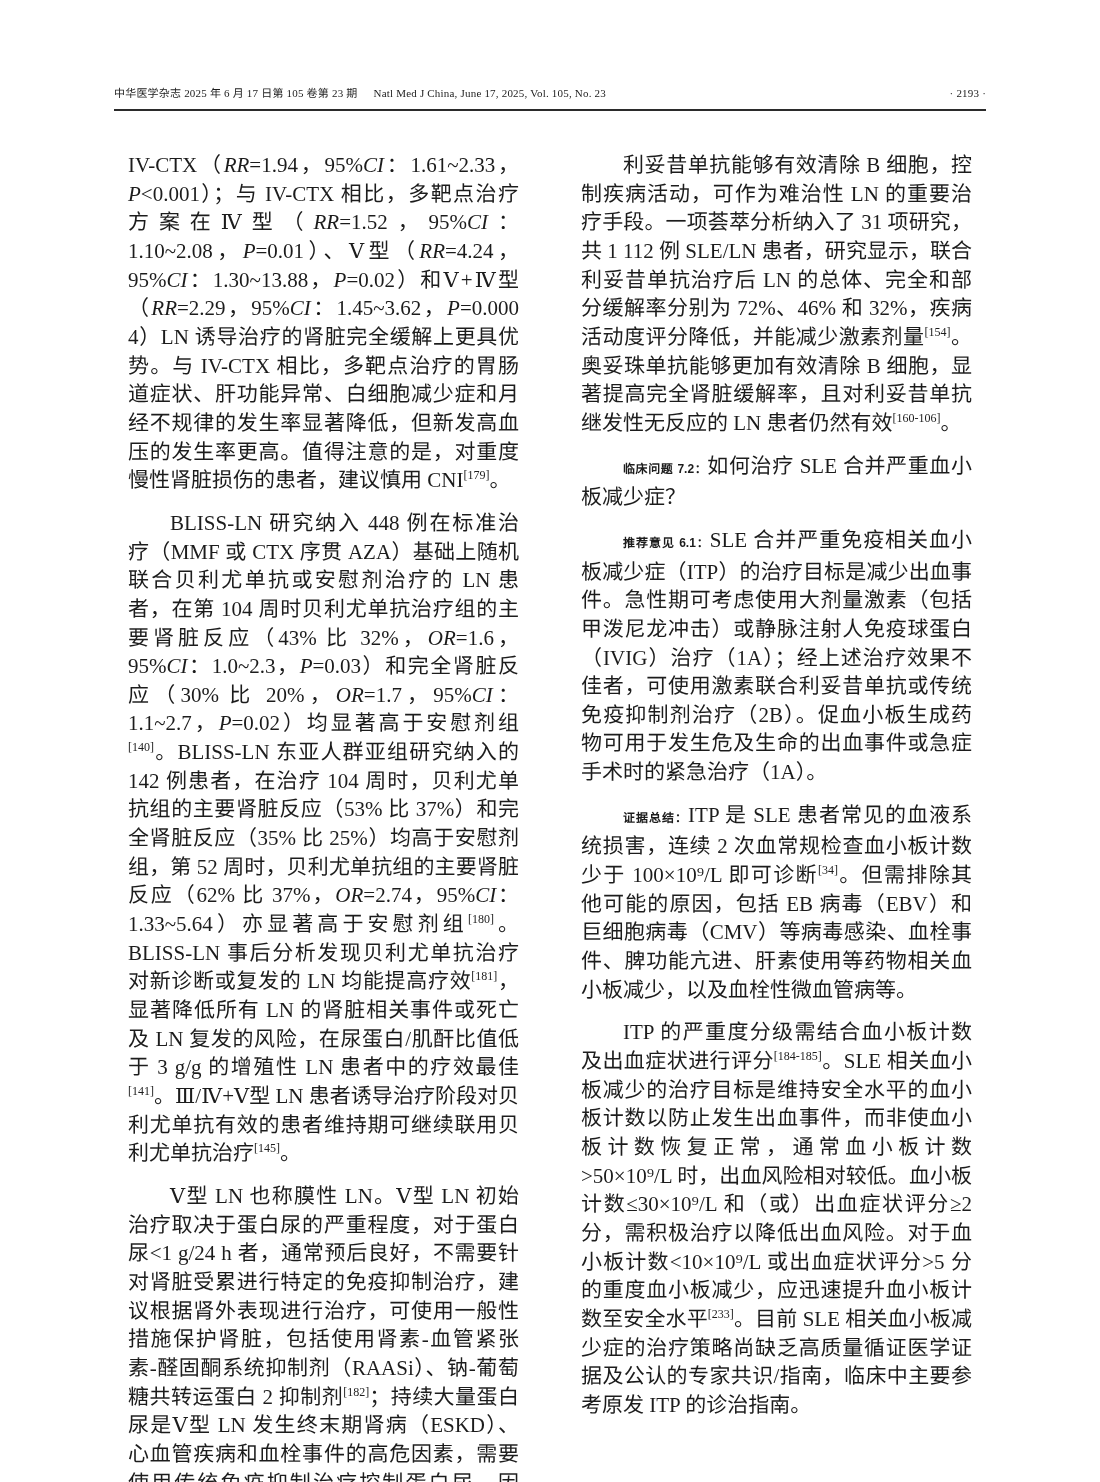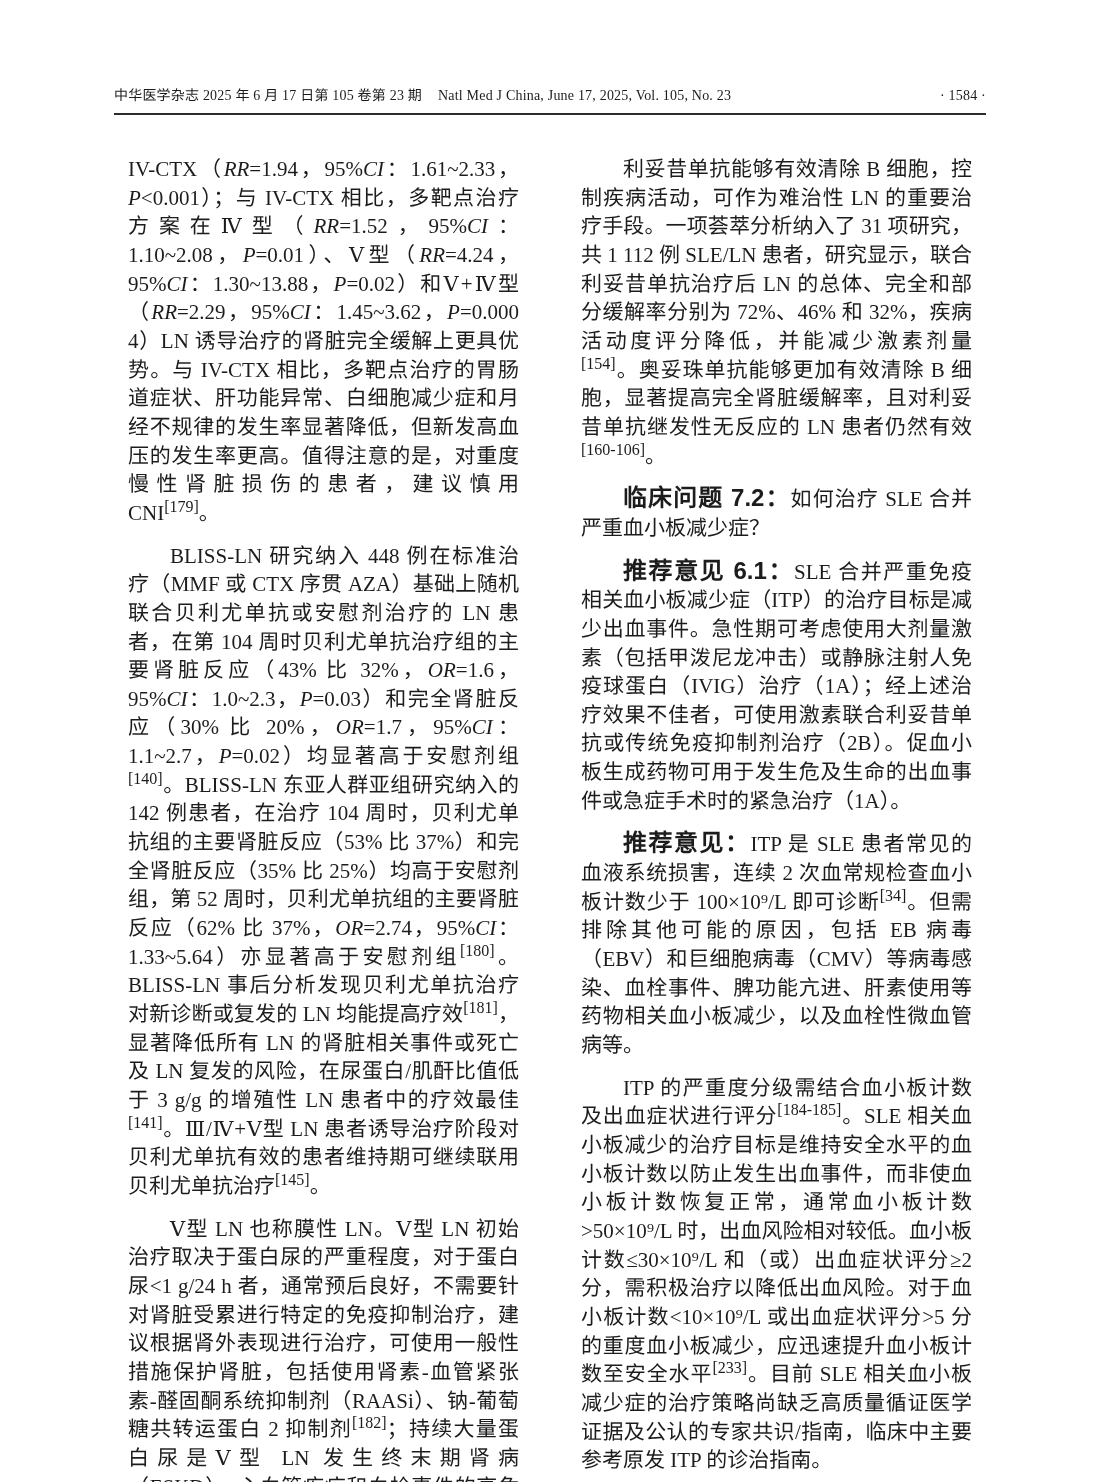--- a/index.html
+++ b/index.html
@@ -15,21 +15,21 @@
     background: #ffffff;
     box-sizing: border-box;
     padding: 84px 114px 0 114px;
     color: #1c1c1c;
     font-family: "Liberation Serif", "DejaVu Serif", serif;
   }
   .page-header {
     display: flex;
     justify-content: space-between;
     align-items: baseline;
-    font-size: 14px;
+    font-size: 11px;
     letter-spacing: 0.2px;
     border-bottom: 2px solid #2b2b2b;
     padding-bottom: 9px;
     white-space: nowrap;
   }
   .hdr-en { margin-left: 16px; }
   .columns {
     display: flex;
     gap: 34px;
     margin-top: 26px;
@@ -38,46 +38,46 @@
     width: 419px;
     font-size: 21px;
     line-height: 28.65px;
     text-align: justify;
     overflow: hidden;
   }
   .col p { margin: 14px; }
   .col p.indent { text-indent: 2em; }
   .col p.kai {  }
   .col i { font-style: italic; }
-  .col b { font-weight: bold; font-family: "Liberation Sans", "DejaVu Sans", sans-serif; font-size: 24px; }
+  .col b { font-weight: bold; font-family: "Liberation Sans", "DejaVu Sans", sans-serif; font-size: 12px; }
   sup.ref {
-    font-size: 16px;
+    font-size: 12px;
     line-height: 0;
     vertical-align: super;
     letter-spacing: 0;
   }
 </style>
 </head>
 <body>
 
 <div class="page">
   <header class="page-header">
     <div>
       <span>中华医学杂志 2025 年 6 月 17 日第 105 卷第 23 期</span><span class="hdr-en">Natl Med J China, June 17, 2025, Vol. 105, No. 23</span>
     </div>
-    <div>· 1584 ·</div>
+    <div>· 2193 ·</div>
   </header>
 
   <main class="columns">
     <section class="col" id="col-left">
         <p>IV-CTX（<i>RR</i>=1.94，95%<i>CI</i>：1.61~2.33，<i>P</i>&lt;0.001）；与 IV-CTX 相比，多靶点治疗方案在Ⅳ型（<i>RR</i>=1.52，95%<i>CI</i>：1.10~2.08，<i>P</i>=0.01）、Ⅴ型（<i>RR</i>=4.24，95%<i>CI</i>：1.30~13.88，<i>P</i>=0.02）和Ⅴ+Ⅳ型（<i>RR</i>=2.29，95%<i>CI</i>：1.45~3.62，<i>P</i>=0.000 4）LN 诱导治疗的肾脏完全缓解上更具优势。与 IV-CTX 相比，多靶点治疗的胃肠道症状、肝功能异常、白细胞减少症和月经不规律的发生率显著降低，但新发高血压的发生率更高。值得注意的是，对重度慢性肾脏损伤的患者，建议慎用 CNI<sup class="ref">[179]</sup>。</p>
         <p class="indent">BLISS-LN 研究纳入 448 例在标准治疗（MMF 或 CTX 序贯 AZA）基础上随机联合贝利尤单抗或安慰剂治疗的 LN 患者，在第 104 周时贝利尤单抗治疗组的主要肾脏反应（43% 比 32%，<i>OR</i>=1.6，95%<i>CI</i>：1.0~2.3，<i>P</i>=0.03）和完全肾脏反应（30% 比 20%，<i>OR</i>=1.7，95%<i>CI</i>：1.1~2.7，<i>P</i>=0.02）均显著高于安慰剂组<sup class="ref">[140]</sup>。BLISS-LN 东亚人群亚组研究纳入的 142 例患者，在治疗 104 周时，贝利尤单抗组的主要肾脏反应（53% 比 37%）和完全肾脏反应（35% 比 25%）均高于安慰剂组，第 52 周时，贝利尤单抗组的主要肾脏反应（62% 比 37%，<i>OR</i>=2.74，95%<i>CI</i>：1.33~5.64）亦显著高于安慰剂组<sup class="ref">[180]</sup>。BLISS-LN 事后分析发现贝利尤单抗治疗对新诊断或复发的 LN 均能提高疗效<sup class="ref">[181]</sup>，显著降低所有 LN 的肾脏相关事件或死亡及 LN 复发的风险，在尿蛋白/肌酐比值低于 3 g/g 的增殖性 LN 患者中的疗效最佳<sup class="ref">[141]</sup>。Ⅲ/Ⅳ+Ⅴ型 LN 患者诱导治疗阶段对贝利尤单抗有效的患者维持期可继续联用贝利尤单抗治疗<sup class="ref">[145]</sup>。</p>
         <p class="indent">Ⅴ型 LN 也称膜性 LN。Ⅴ型 LN 初始治疗取决于蛋白尿的严重程度，对于蛋白尿&lt;1 g/24 h 者，通常预后良好，不需要针对肾脏受累进行特定的免疫抑制治疗，建议根据肾外表现进行治疗，可使用一般性措施保护肾脏，包括使用肾素-血管紧张素-醛固酮系统抑制剂（RAASi）、钠-葡萄糖共转运蛋白 2 抑制剂<sup class="ref">[182]</sup>；持续大量蛋白尿是Ⅴ型 LN 发生终末期肾病（ESKD）、心血管疾病和血栓事件的高危因素，需要使用传统免疫抑制治疗控制蛋白尿。因此，对于 24 h 尿蛋白 1.0~3.5 g 者，建议使用激素联合传统免疫抑制剂治疗；24 h 尿蛋白&gt;3.5 g 者，建议优选激素联合 MMF+CNI 方案。维持期建议使用 MMF、CNI、CNI+MMF、AZA 或雷公藤多苷制剂。国内多中心多靶点亚组分析发现，多靶点对提高Ⅴ型（33% 比 8%，=0.01）LN 的完全缓解率较 IV-CTX 更为显著，而不良反应发生率与对照组无差异。</p>
       </section>
     <section class="col" id="col-right">
         <p class="indent">利妥昔单抗能够有效清除 B 细胞，控制疾病活动，可作为难治性 LN 的重要治疗手段。一项荟萃分析纳入了 31 项研究，共 1 112 例 SLE/LN 患者，研究显示，联合利妥昔单抗治疗后 LN 的总体、完全和部分缓解率分别为 72%、46% 和 32%，疾病活动度评分降低，并能减少激素剂量<sup class="ref">[154]</sup>。奥妥珠单抗能够更加有效清除 B 细胞，显著提高完全肾脏缓解率，且对利妥昔单抗继发性无反应的 LN 患者仍然有效<sup class="ref">[160-106]</sup>。</p>
         <p class="indent kai"><b>临床问题 7.2：</b>如何治疗 SLE 合并严重血小板减少症？</p>
         <p class="indent kai"><b>推荐意见 6.1：</b>SLE 合并严重免疫相关血小板减少症（ITP）的治疗目标是减少出血事件。急性期可考虑使用大剂量激素（包括甲泼尼龙冲击）或静脉注射人免疫球蛋白（IVIG）治疗（1A）；经上述治疗效果不佳者，可使用激素联合利妥昔单抗或传统免疫抑制剂治疗（2B）。促血小板生成药物可用于发生危及生命的出血事件或急症手术时的紧急治疗（1A）。</p>
-        <p class="indent"><b>推荐意见：</b>ITP 是 SLE 患者常见的血液系统损害，连续 2 次血常规检查血小板计数少于 100×10⁹/L 即可诊断<sup class="ref">[34]</sup>。但需排除其他可能的原因，包括 EB 病毒（EBV）和巨细胞病毒（CMV）等病毒感染、血栓事件、脾功能亢进、肝素使用等药物相关血小板减少，以及血栓性微血管病等。</p>
+        <p class="indent"><b>证据总结：</b>ITP 是 SLE 患者常见的血液系统损害，连续 2 次血常规检查血小板计数少于 100×10⁹/L 即可诊断<sup class="ref">[34]</sup>。但需排除其他可能的原因，包括 EB 病毒（EBV）和巨细胞病毒（CMV）等病毒感染、血栓事件、脾功能亢进、肝素使用等药物相关血小板减少，以及血栓性微血管病等。</p>
         <p class="indent">ITP 的严重度分级需结合血小板计数及出血症状进行评分<sup class="ref">[184-185]</sup>。SLE 相关血小板减少的治疗目标是维持安全水平的血小板计数以防止发生出血事件，而非使血小板计数恢复正常，通常血小板计数&gt;50×10⁹/L 时，出血风险相对较低。血小板计数≤30×10⁹/L 和（或）出血症状评分≥2 分，需积极治疗以降低出血风险。对于血小板计数&lt;10×10⁹/L 或出血症状评分&gt;5 分的重度血小板减少，应迅速提升血小板计数至安全水平<sup class="ref">[233]</sup>。目前 SLE 相关血小板减少症的治疗策略尚缺乏高质量循证医学证据及公认的专家共识/指南，临床中主要参考原发 ITP 的诊治指南。</p>
       </section>
   </main>
 </div>
 
 </body></html>

